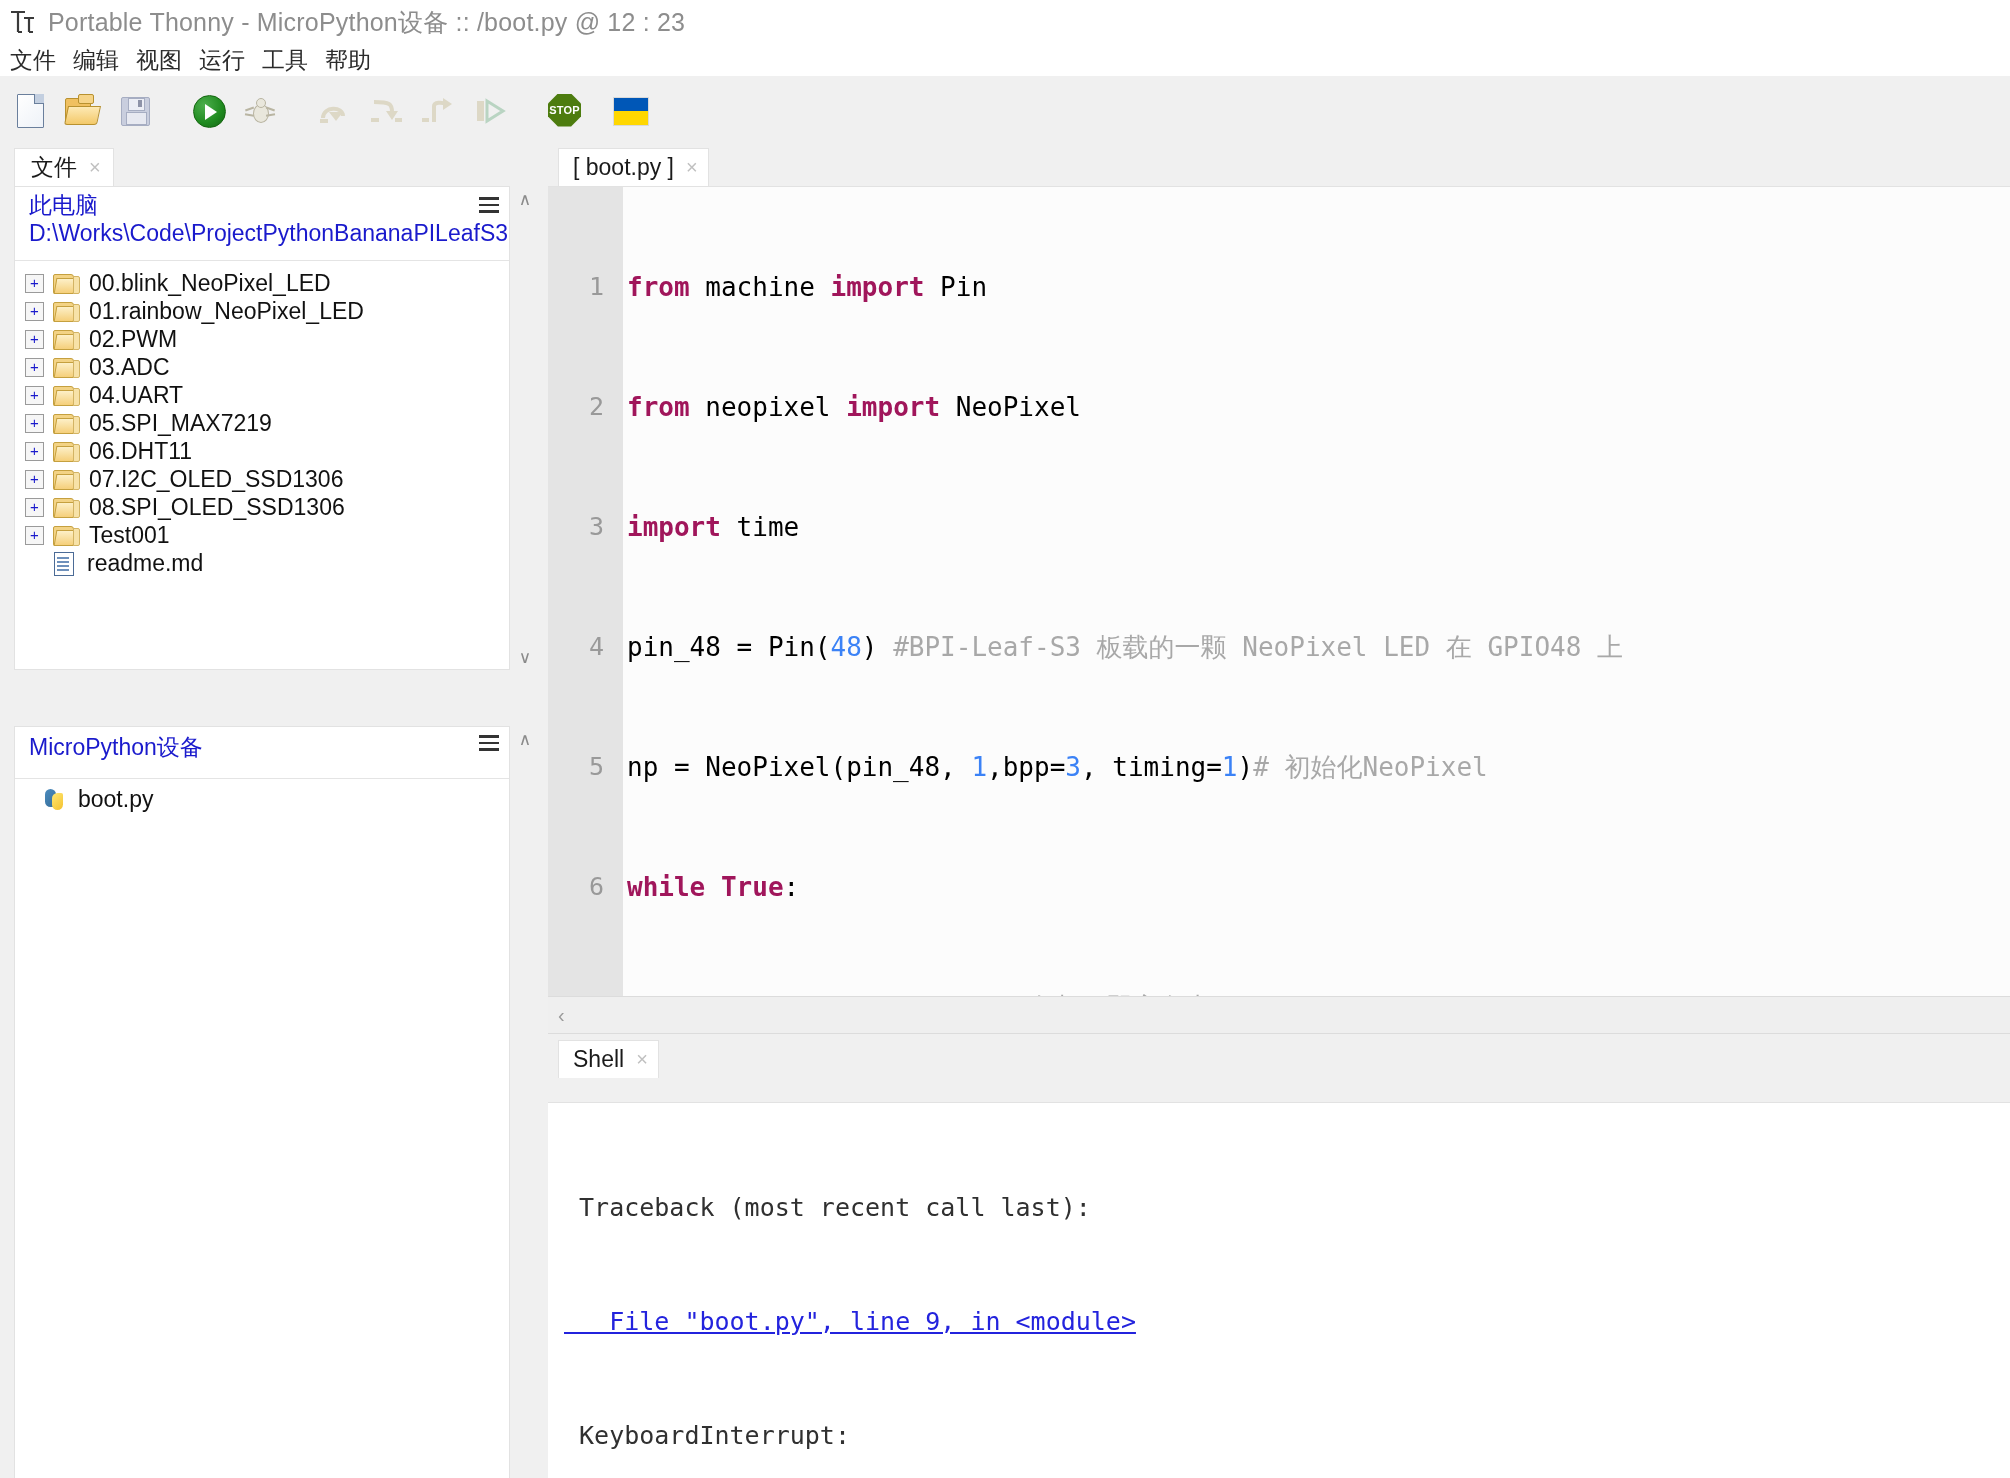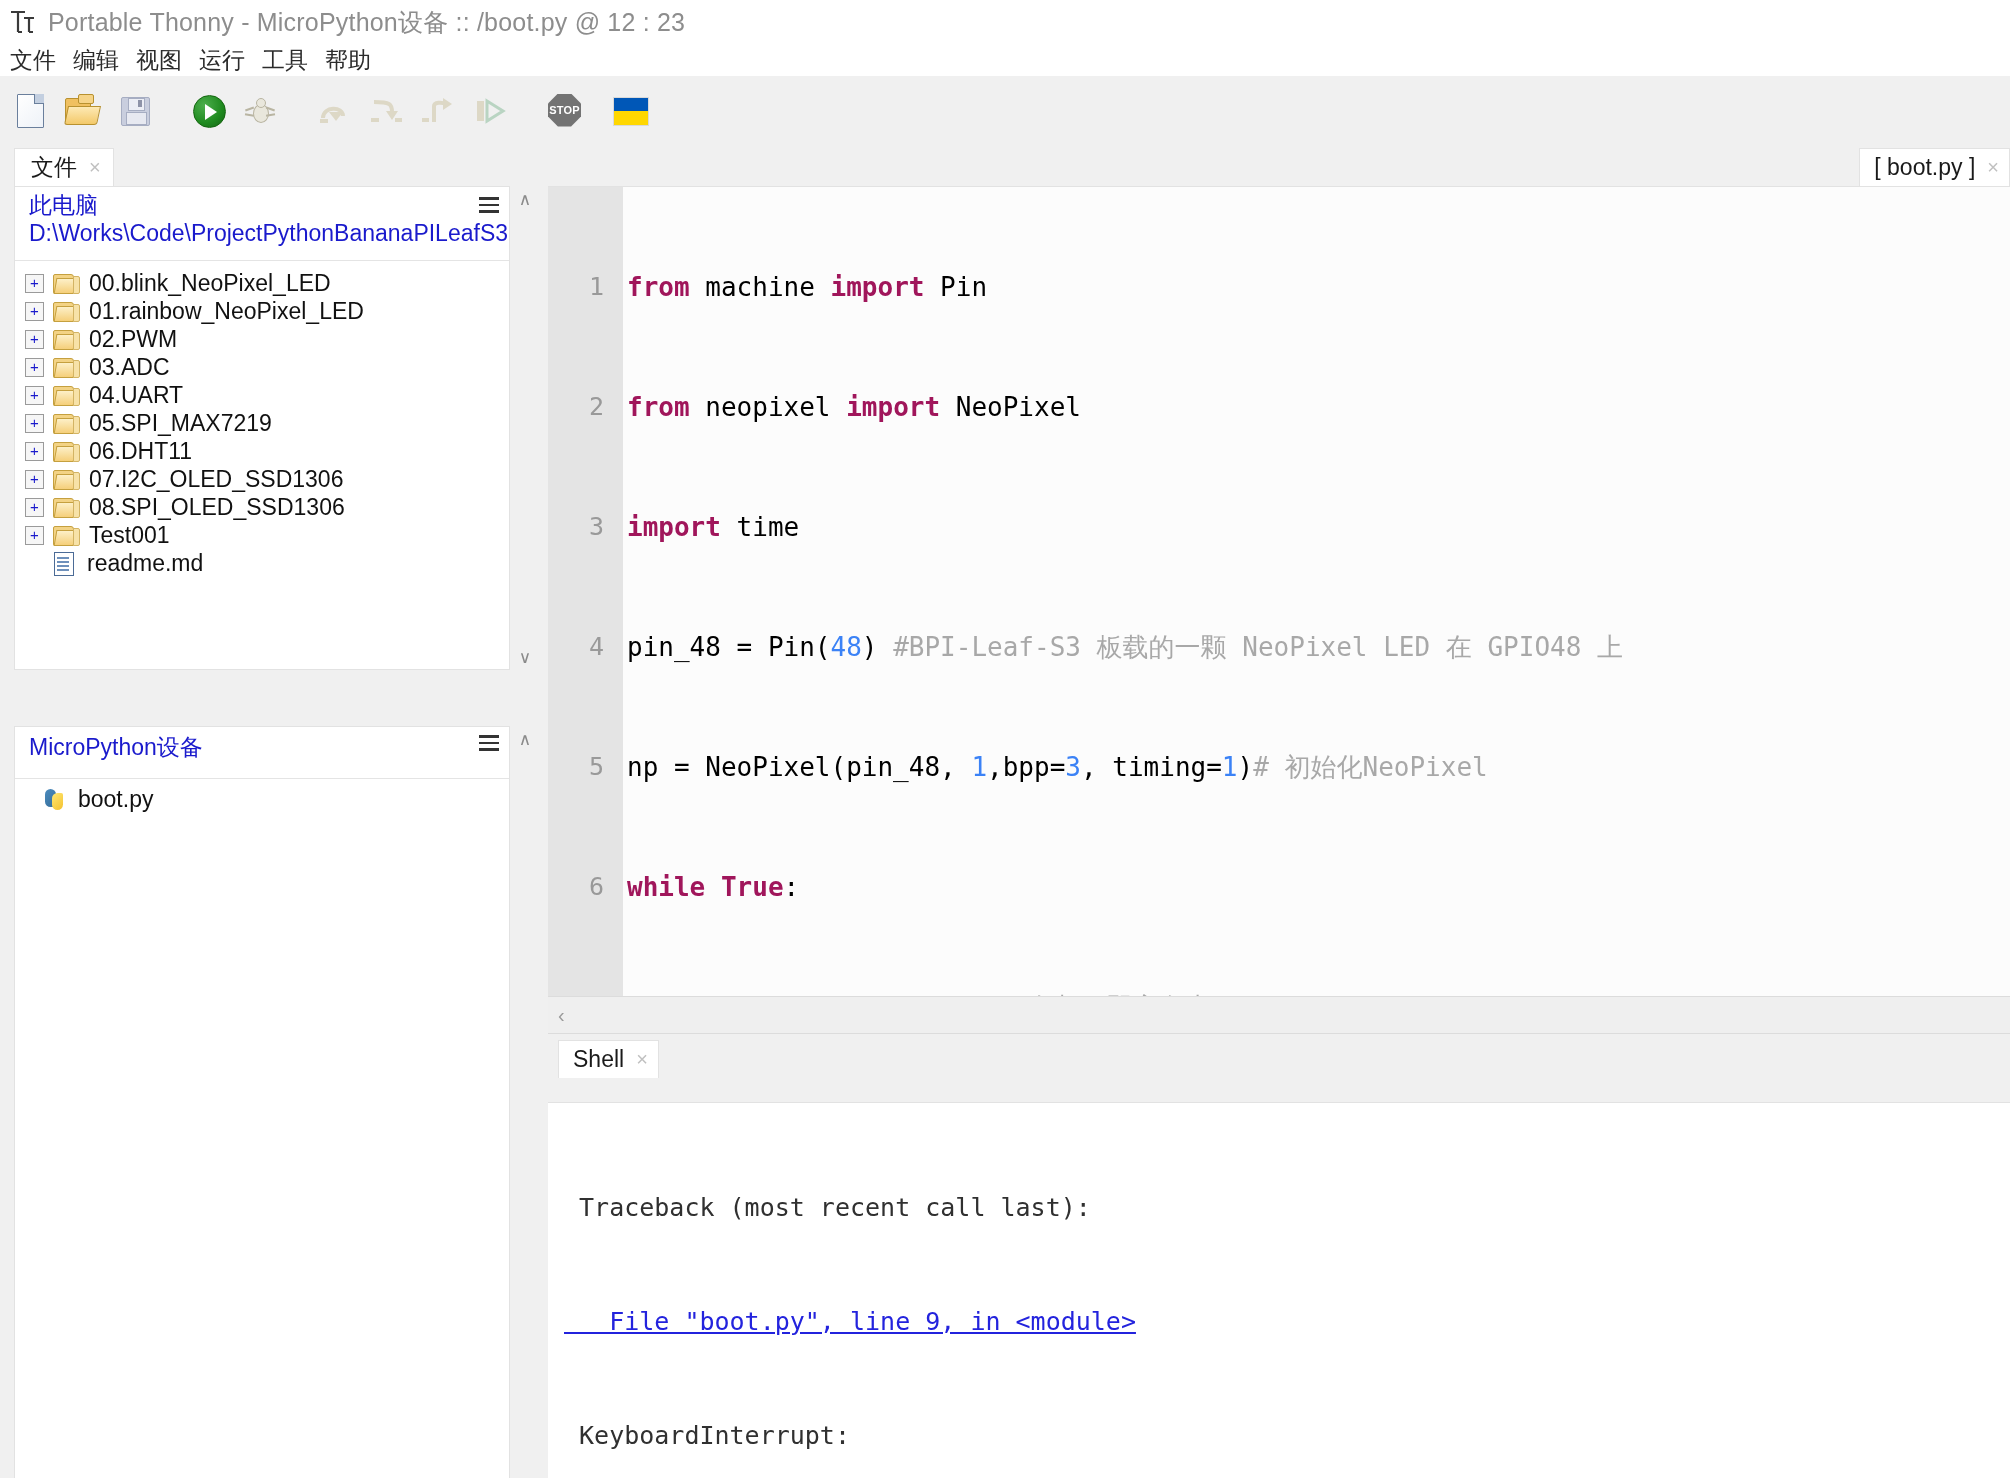--- a/index.html
+++ b/index.html
@@ -72,21 +72,21 @@
   .ic-bug .body{position:absolute;left:5px;top:7px;width:14px;height:17px;border-radius:50%;
     background:#e9e7dc;border:1.5px solid #b9b5a2;}
   .ic-bug .head{position:absolute;left:8px;top:1px;width:8px;height:8px;border-radius:50%;
     background:#e9e7dc;border:1.5px solid #b9b5a2;}
   .ic-bug .leg{position:absolute;width:9px;height:1.5px;background:#b9b5a2;}
   
   .ic-arrow{position:absolute;left:6px;top:9px;width:32px;height:26px;color:#d7d2c0;font-size:27px;line-height:26px;text-align:center;}
   .ic-arrow svg{display:block;}
   
   .ic-stop{position:absolute;left:6px;top:5px;width:33px;height:33px;
-    background:#737373;color:#fff;font-size:11px;font-weight:bold;
+    background:#4d7c0f;color:#fff;font-size:11px;font-weight:bold;
     display:flex;align-items:center;justify-content:center;letter-spacing:.2px;
     clip-path:polygon(30% 0,70% 0,100% 30%,100% 70%,70% 100%,30% 100%,0 70%,0 30%);
     border:0;font-family:"Liberation Sans",sans-serif;}
   
   .ic-flag{position:absolute;left:5px;top:8px;width:34px;height:27px;border:1px solid #d9d9d9;}
   .ic-flag .blue{position:absolute;left:0;top:0;right:0;height:50%;background:#0057b7;}
   .ic-flag .yellow{position:absolute;left:0;bottom:0;right:0;height:50%;background:#ffd700;}
 
   
   .leftcol{position:absolute;left:0;top:146px;width:548px;height:1332px;background:#f0f0f0;}
@@ -138,21 +138,21 @@
   .dp-head{position:relative;height:52px;border-bottom:1px solid #e4e4e4;box-sizing:border-box;padding:5px 0 0 14px;}
   .dp-head .title{font-size:23px;color:#1a1acc;}
 
   .vscroll{
     position:absolute;width:26px;background:#f0f0f0;
   }
   .vscroll .arr{width:26px;height:26px;display:flex;align-items:center;justify-content:center;color:#8a8a8a;font-size:17px;}
 
   
   .editorcol{position:absolute;left:548px;top:146px;width:1462px;height:1332px;background:#f0f0f0;}
-  .etab-strip{height:40px;display:flex;align-items:flex-end;padding-left:10px;box-sizing:border-box;justify-content:flex-end;}
+  .etab-strip{height:40px;display:flex;align-items:flex-end;padding-left:10px;box-sizing:border-box;}
   .etab{
     height:38px;background:#ffffff;border:1px solid #e2e2e2;border-bottom:none;
     display:flex;align-items:center;padding:0 10px 0 14px;box-sizing:border-box;
     font-size:23px;color:#1a1a1a;
   }
   .etab .x{margin-left:12px;color:#c0c0c0;font-size:20px;cursor:pointer;}
 
   .editor{
     position:absolute;left:0;top:40px;width:1462px;height:810px;
     background:#fcfcfc;border-top:1px solid #e2e2e2;box-sizing:border-box;overflow:hidden;

